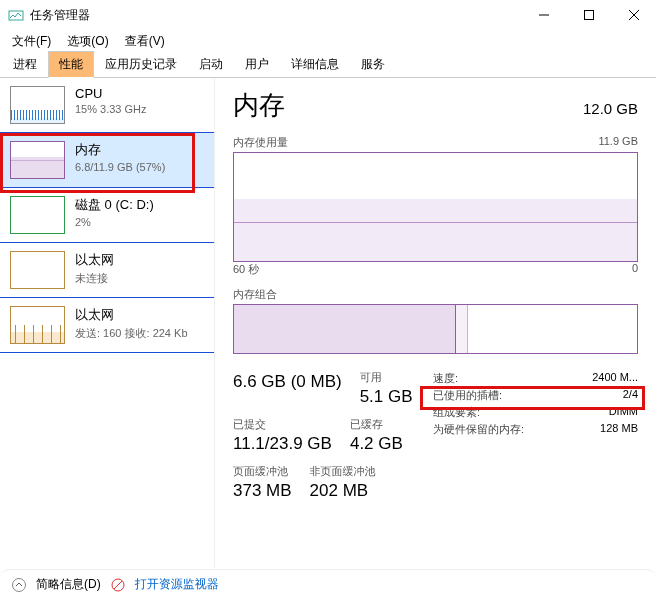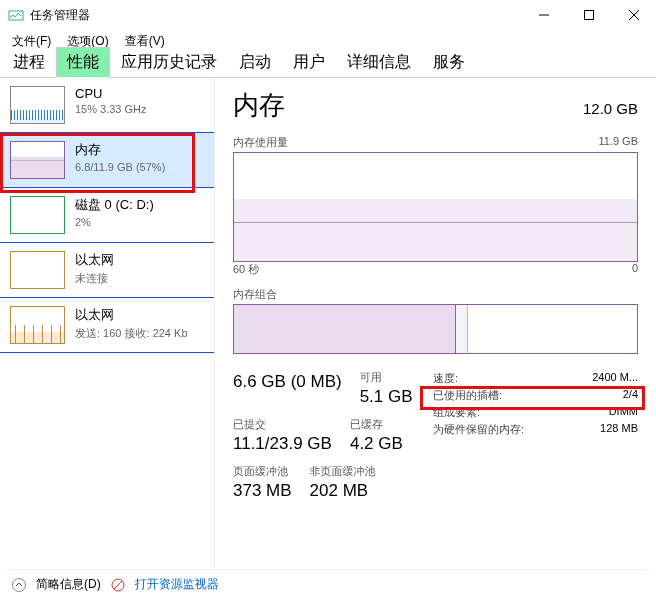--- a/index.html
+++ b/index.html
@@ -8,23 +8,23 @@
 .titlebar { height: 30px; display: flex; align-items: center; padding: 0 0 0 8px; }
 .titlebar .app-icon { width: 16px; height: 16px; margin-right: 6px; }
 .titlebar .title { flex: 1; font-size: 12px; }
 .titlebar .winbtns { display: flex; }
 .titlebar .winbtn { width: 45px; height: 30px; display: flex; align-items: center; justify-content: center; cursor: pointer; }
 .titlebar .winbtn svg { width: 10px; height: 10px; }
 
 .menubar { height: 22px; display: flex; align-items: center; padding: 0 6px; gap: 4px; font-size: 12px; }
 .menubar .menu-item { padding: 2px 6px; cursor: pointer; }
 
-.tabs { display: flex; border-bottom: 1px solid #ccc; padding: 0 2px; height: 26px; align-items: flex-end; font-size: 16px; }
+.tabs { display: flex; border-bottom: 1px solid #ccc; padding: 0 2px; height: 26px; align-items: flex-end; font-size: 12px; }
 .tabs .tab { padding: 4px 10px; border: 1px solid transparent; border-bottom: none; cursor: pointer; }
-.tabs .tab.selected { border-color: #ccc; background: #86efac; margin-bottom: -1px; border-bottom: 1px solid #fff; }
+.tabs .tab.selected { border-color: #ccc; background: #fdba74; margin-bottom: -1px; border-bottom: 1px solid #fff; }
 
 .content { display: flex; height: 490px; }
 .sidebar { width: 215px; border-right: 1px solid #eee; overflow: hidden; position: relative; }
 .side-item { display: flex; padding: 8px 10px; cursor: pointer; border-bottom: 1px solid #1d4ed8; height: 55px; }
 .side-item.selected { background: #d6ebff; }
 .thumb { width: 55px; height: 38px; border: 1px solid #888; margin-right: 10px; position: relative; background:#fff; }
 .side-info .name { font-size: 13px; }
 .side-info .sub { font-size: 11px; color: #666; margin-top: 2px; }
 
 .highlight-box { position: absolute; border: 3px solid #d11; pointer-events: none; }

